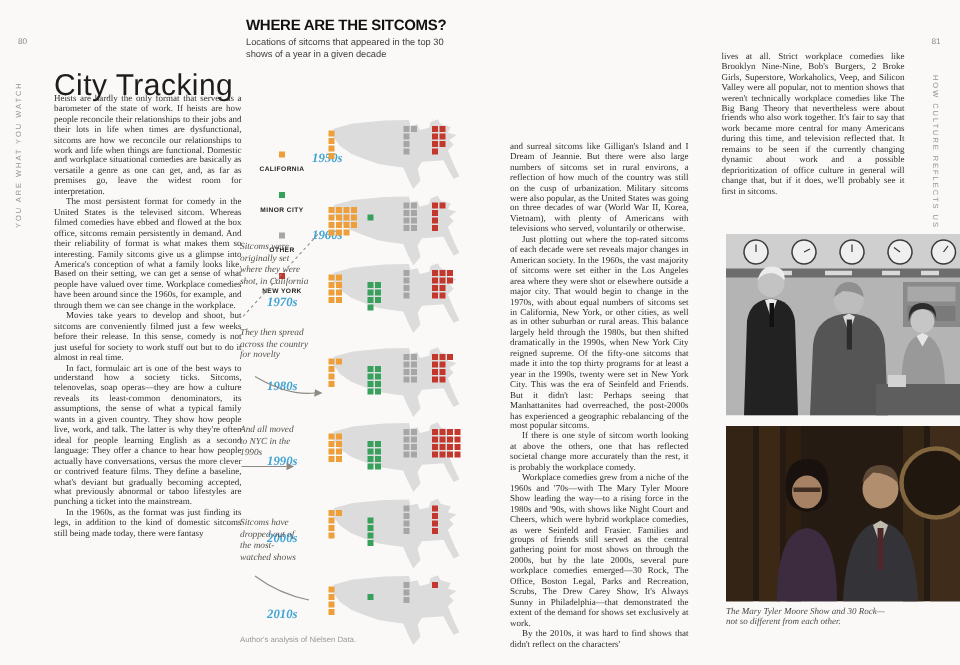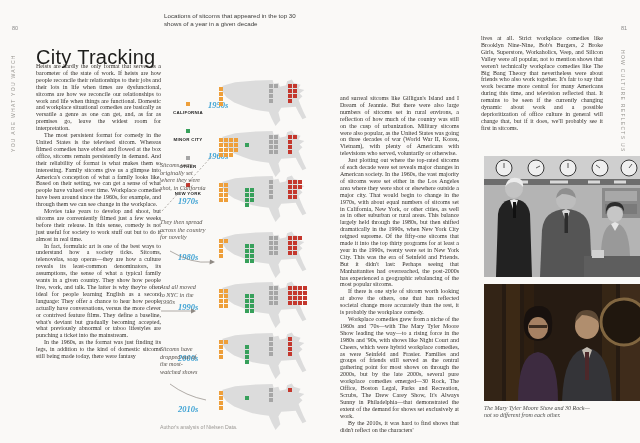--- a/index.html
+++ b/index.html
@@ -83,20 +83,21 @@
     <p data-name="paragraph">Just plotting out where the top-rated sitcoms of each decade were set reveals major changes in American society. In the 1960s, the vast majority of sitcoms were set either in the Los Angeles area where they were shot or elsewhere outside a major city. That would begin to change in the 1970s, with about equal numbers of sitcoms set in California, New York, or other cities, as well as in other suburban or rural areas. This balance largely held through the 1980s, but then shifted dramatically in the 1990s, when New York City reigned supreme. Of the fifty-one sitcoms that made it into the top thirty programs for at least a year in the 1990s, twenty were set in New York City. This was the era of Seinfeld and Friends. But it didn't last: Perhaps seeing that Manhattanites had overreached, the post-2000s has experienced a geographic rebalancing of the most popular sitcoms.</p>
     <p data-name="paragraph">If there is one style of sitcom worth looking at above the others, one that has reflected societal change more accurately than the rest, it is probably the workplace comedy.</p>
     <p data-name="paragraph">Workplace comedies grew from a niche of the 1960s and '70s—with The Mary Tyler Moore Show leading the way—to a rising force in the 1980s and '90s, with shows like Night Court and Cheers, which were hybrid workplace comedies, as were Seinfeld and Frasier. Families and groups of friends still served as the central gathering point for most shows on through the 2000s, but by the late 2000s, several pure workplace comedies emerged—30 Rock, The Office, Boston Legal, Parks and Recreation, Scrubs, The Drew Carey Show, It's Always Sunny in Philadelphia—that demonstrated the extent of the demand for shows set exclusively at work.</p>
     <p data-name="paragraph">By the 2010s, it was hard to find shows that didn't reflect on the characters'</p>
   </div>
 <div class="textcol" id="col-b" data-name="body-column-right-b">
     <p data-name="paragraph">lives at all. Strict workplace comedies like Brooklyn Nine-Nine, Bob's Burgers, 2 Broke Girls, Superstore, Workaholics, Veep, and Silicon Valley were all popular, not to mention shows that weren't technically workplace comedies like The Big Bang Theory that nevertheless were about friends who also work together. It's fair to say that work became more central for many Americans during this time, and television reflected that. It remains to be seen if the currently changing dynamic about work and a possible deprioritization of office culture in general will change that, but if it does, we'll probably see it first in sitcoms.</p>
   </div>
 
 <div class="graphic" data-name="sitcom-maps-infographic">
+  <h2 class="g-title" data-name="infographic-title">WHERE ARE THE SITCOMS?</h2>
   <div class="g-sub" data-name="infographic-subtitle">Locations of sitcoms that appeared in the top 30 shows of a year in a given decade</div>
   <div class="legend" id="legend" data-name="map-legend">
       <div class="legend-item" data-name="legend-item-california"><span class="swatch" data-name="legend-swatch" style="background: rgb(238, 159, 58);"></span><div class="legend-label" data-name="legend-label">CALIFORNIA</div></div>
       <div class="legend-item" data-name="legend-item-minor-city"><span class="swatch" data-name="legend-swatch" style="background: rgb(55, 160, 91);"></span><div class="legend-label" data-name="legend-label">MINOR CITY</div></div>
       <div class="legend-item" data-name="legend-item-other"><span class="swatch" data-name="legend-swatch" style="background: rgb(166, 166, 166);"></span><div class="legend-label" data-name="legend-label">OTHER</div></div>
       <div class="legend-item" data-name="legend-item-new-york"><span class="swatch" data-name="legend-swatch" style="background: rgb(196, 55, 45);"></span><div class="legend-label" data-name="legend-label">NEW YORK</div></div>
     </div>
   <div id="maps-box" data-name="decade-maps">
       <div class="map-row shift-label" data-name="decade-map-1950s" style="top: 66px;">
         <div class="decade-label" data-name="decade-label">1950s</div>

